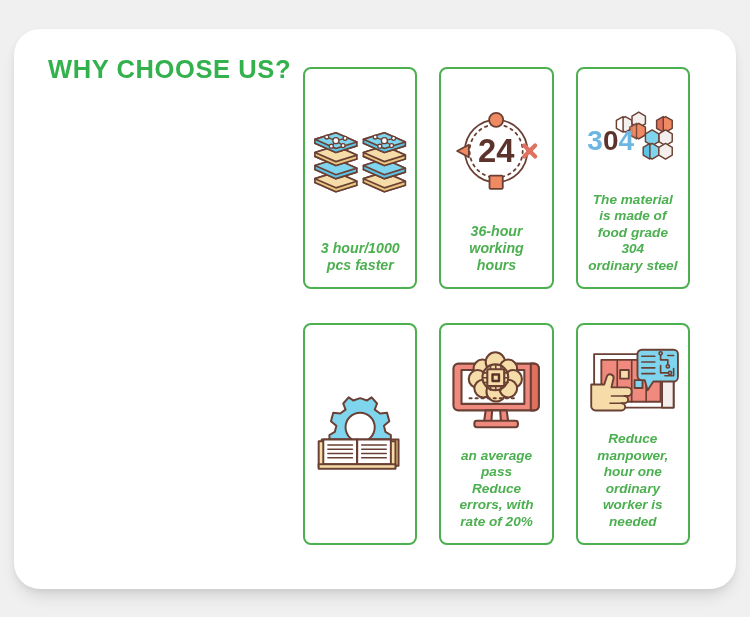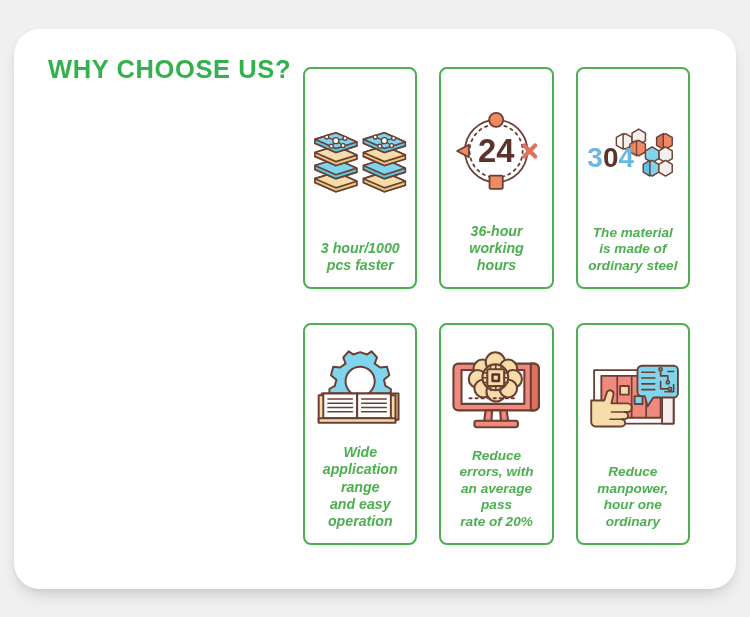--- a/index.html
+++ b/index.html
@@ -237,20 +237,21 @@
             <path class="f-off" d="M134 70 L146 63 L158 70 L158 84 L146 91 L134 84 Z"></path>
           </g>
 
           <text x="6" y="74" font-family="Liberation Sans, sans-serif" font-size="50" font-weight="bold" fill="#6cb6e3">
             <tspan>3</tspan><tspan fill="#5c332c">0</tspan><tspan>4</tspan>
           </text>
         </svg>
       </div>
       <div class="card-label three-line">
         <div>The material is made of</div>
+        <div>food grade 304</div>
         <div>ordinary steel</div>
       </div>
     </div>
 
     <div class="card">
       <div class="card-icon">
         <svg width="128" height="100" viewBox="0 0 128 100" aria-hidden="true">
           <g class="st-line" stroke-width="2.5">
 
             <path class="f-blue" d="M64 2
@@ -276,24 +277,20 @@
               <line x1="22" y1="79.5" x2="54" y2="79.5"></line>
               <line x1="66" y1="63" x2="98" y2="63"></line>
               <line x1="66" y1="68.5" x2="98" y2="68.5"></line>
               <line x1="66" y1="74" x2="98" y2="74"></line>
               <line x1="66" y1="79.5" x2="98" y2="79.5"></line>
             </g>
 
             <path class="f-tan" d="M10 88 L110 88 L110 94 L10 94 Z"></path>
           </g>
         </svg>
-      </div>
-      <div class="card-label">
-        <div>Wide application range</div>
-        <div>and easy operation</div>
       </div>
     </div>
 
     <div class="card">
       <div class="card-icon">
         <svg width="122" height="96" viewBox="0 0 122 96" aria-hidden="true">
           <g class="st-line" stroke-width="2.5">
 
             <rect class="f-salmon" x="8" y="14" width="106" height="58" rx="6"></rect>
 
@@ -335,22 +332,22 @@
               <line x1="71" y1="25.5" x2="76" y2="25.5"></line>
               <line x1="71" y1="31.5" x2="76" y2="31.5"></line>
               <line x1="71" y1="37.5" x2="76" y2="37.5"></line>
             </g>
 
             <line x1="28" y1="57" x2="86" y2="57" stroke="#6b4034" stroke-width="2.6" stroke-dasharray="2.5 5" stroke-linecap="round"></line>
           </g>
         </svg>
       </div>
       <div class="card-label three-line">
+        <div>an average pass</div>
         <div>Reduce errors, with</div>
-        <div>an average pass</div>
         <div>rate of 20%</div>
       </div>
     </div>
 
     <div class="card">
       <div class="card-icon">
         <svg width="136" height="96" viewBox="0 0 136 96" aria-hidden="true">
           <g class="st-line" stroke-width="2.5">
 
             <rect class="f-white" x="14" y="8" width="110" height="74"></rect>
@@ -401,17 +398,18 @@
                 <path d="M38 66 L58 66"></path>
                 <path d="M36 76 L54 76"></path>
               </g>
             </g>
           </g>
         </svg>
       </div>
       <div class="card-label three-line">
         <div>Reduce manpower,</div>
         <div>hour one ordinary</div>
+        <div>worker is needed</div>
       </div>
     </div>
 
   </div>
 </div>
 
 </body></html>

